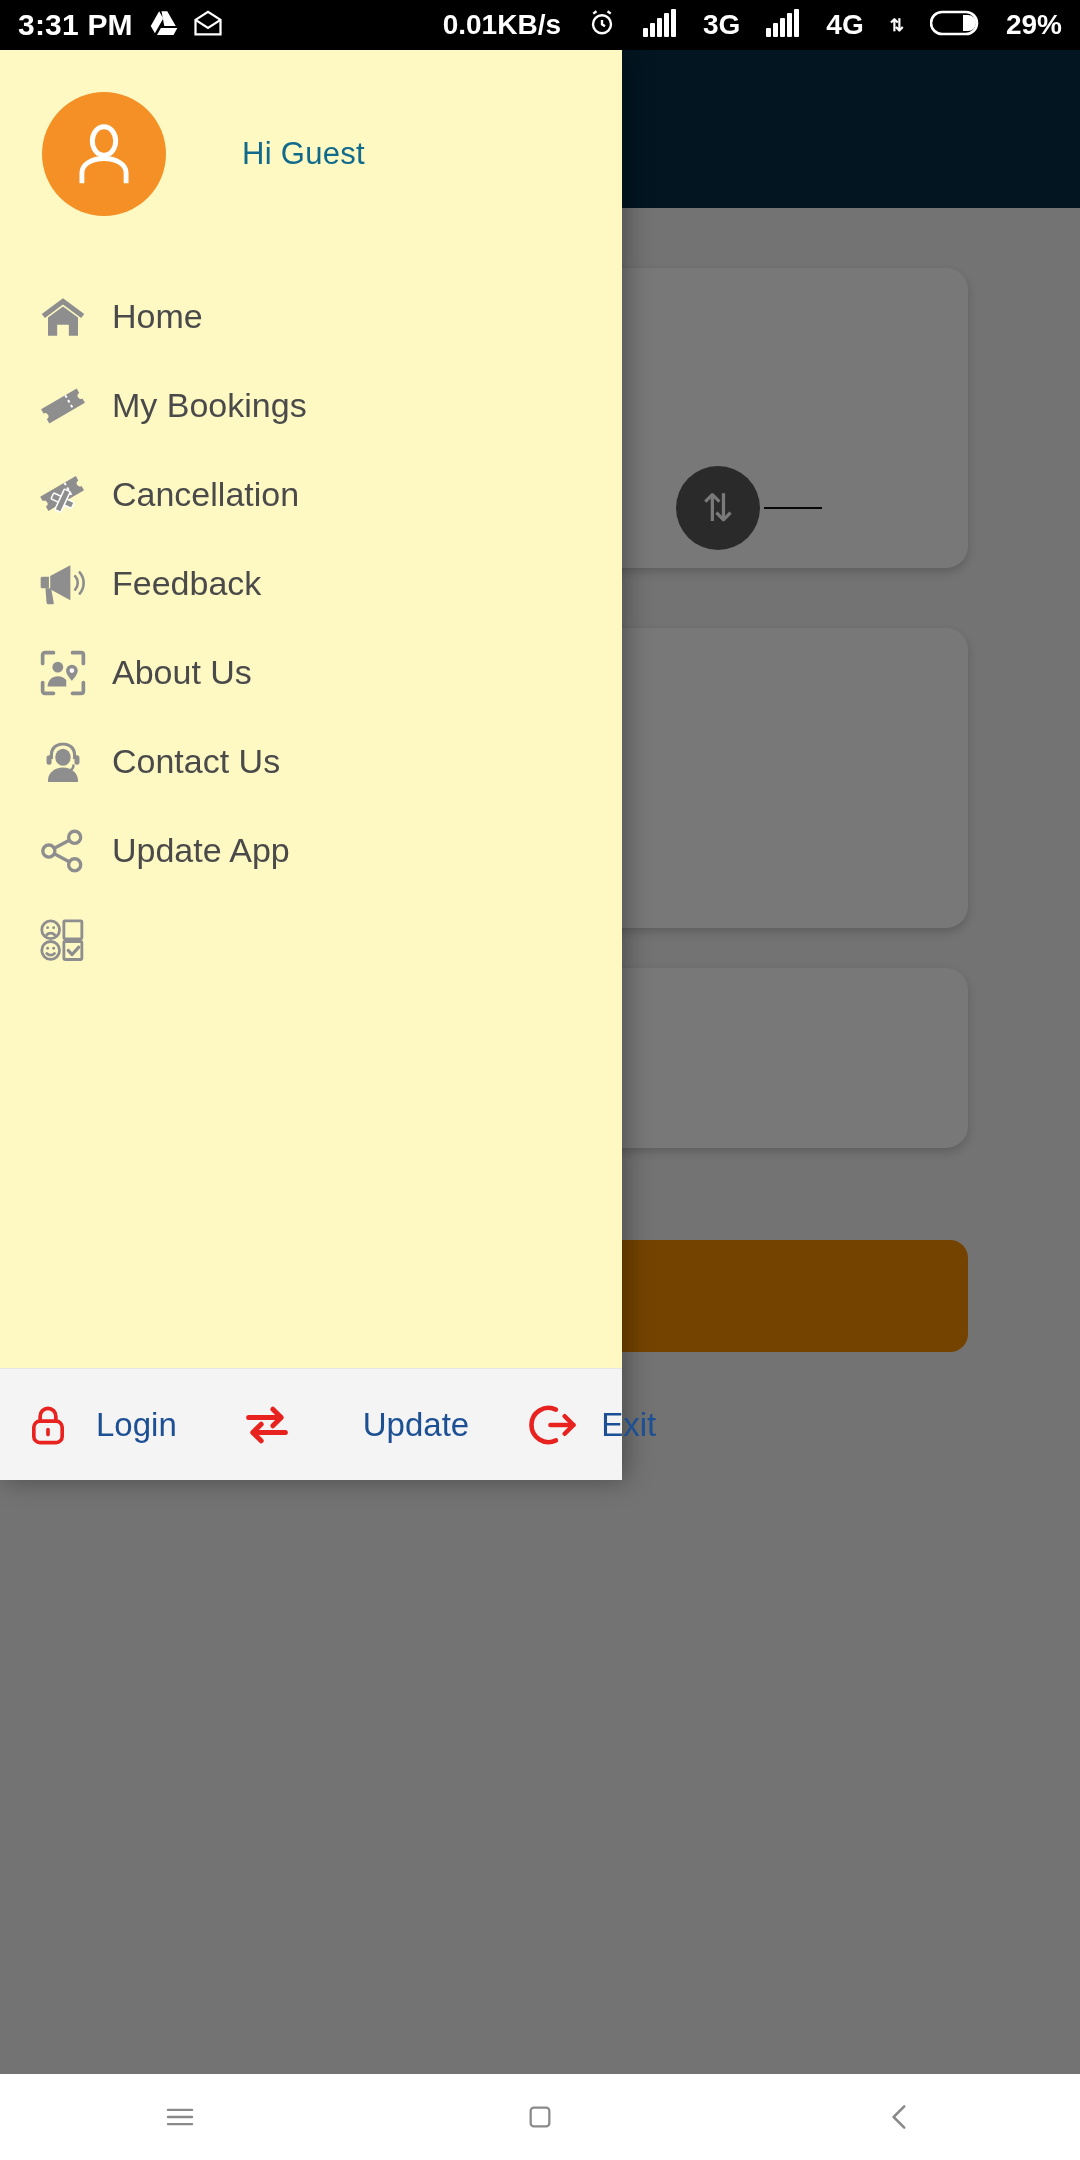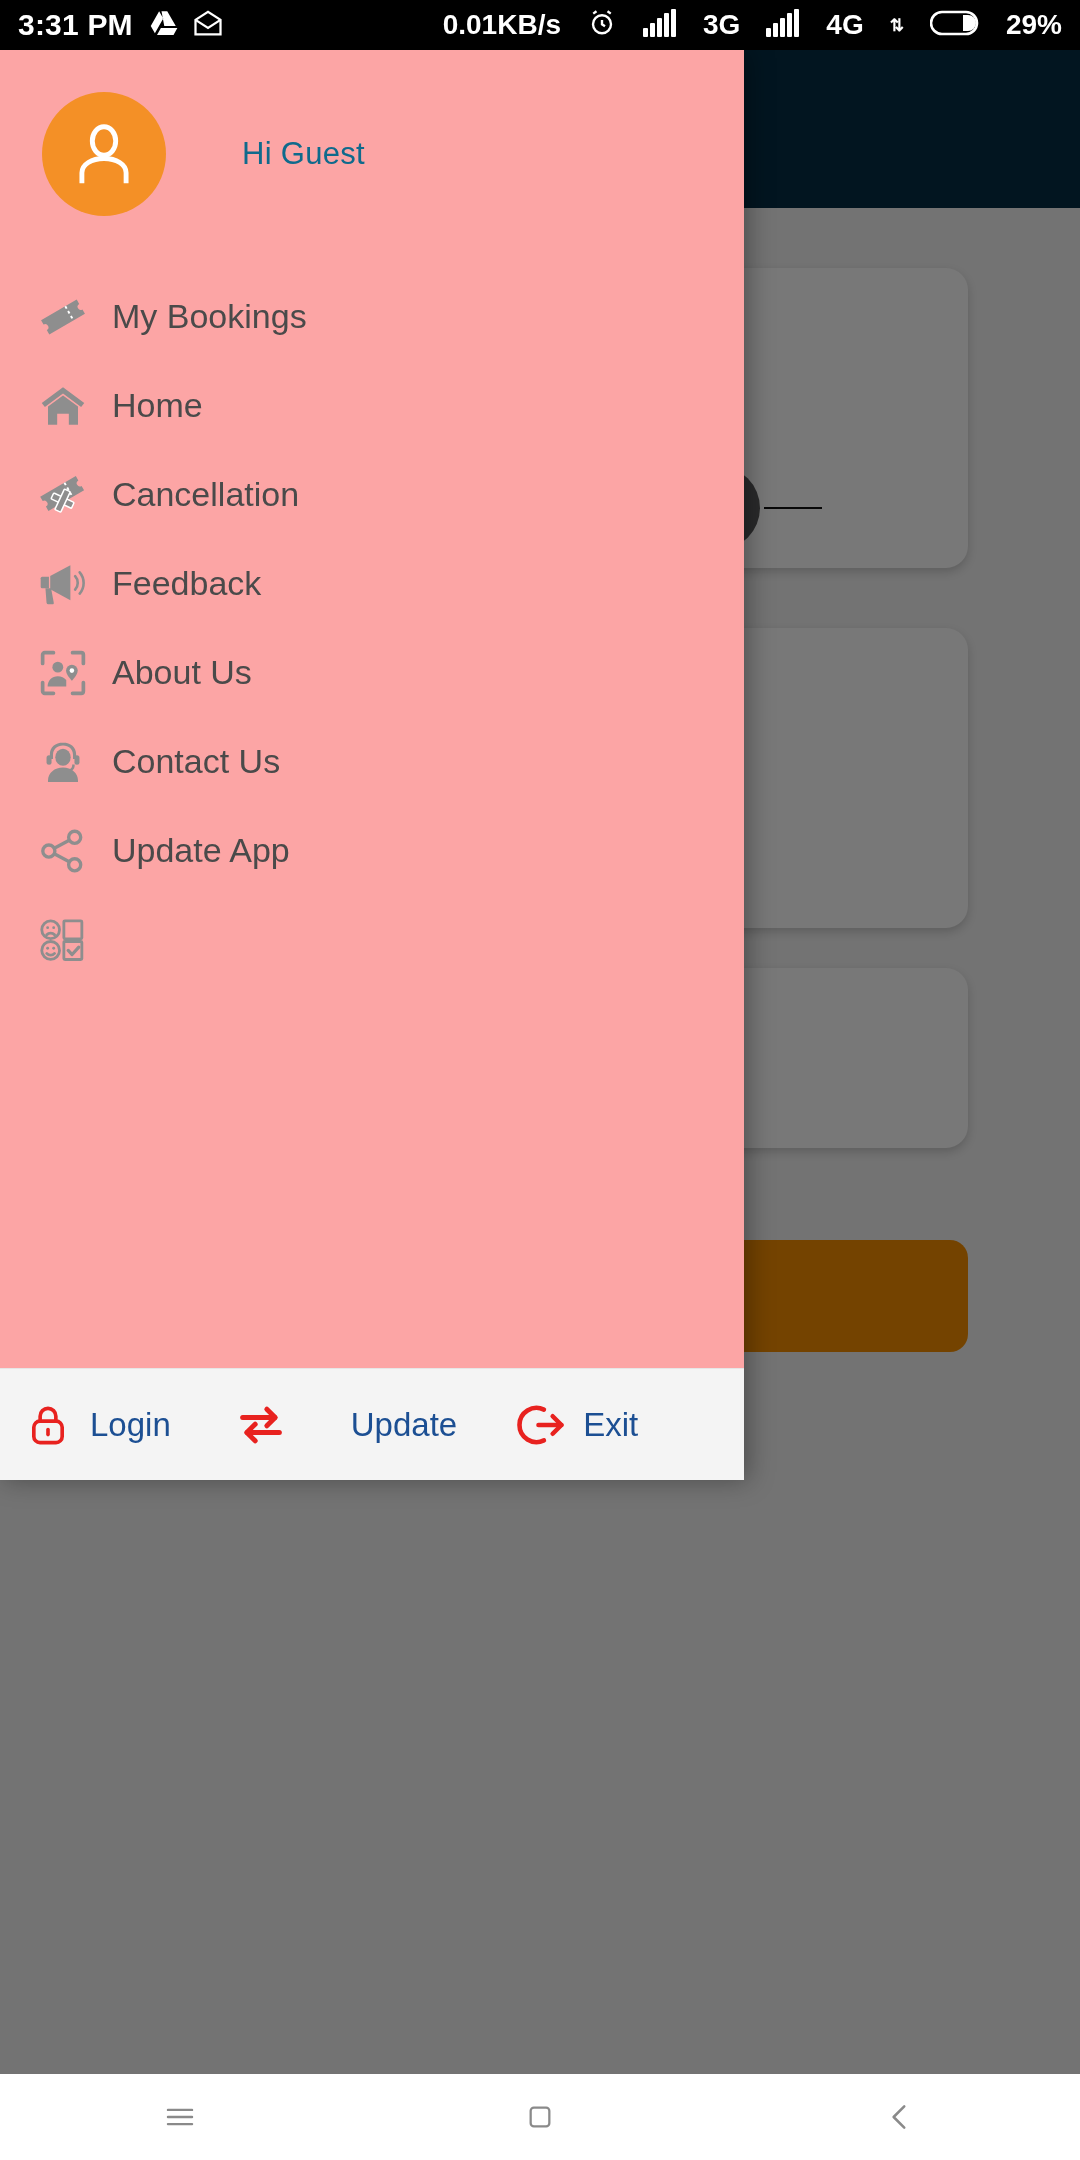--- a/index.html
+++ b/index.html
@@ -37,22 +37,22 @@
   }
   .bg-rule{ position:absolute; left:676px; top:239px; width:58px; height:2px; background:#111; }
   .bg-cta{
     position:absolute; left:88px; top:1032px; width:880px; height:112px;
     background:#f28d00; border-radius:18px;
   }
   .dim-overlay{ position:absolute; inset:50px 0 86px 0; background:rgba(0,0,0,.52); z-index:8; }
 
   
   .drawer{
-    position:absolute; left:0; top:50px; width:744px; height:1430px;
-    background:#fca5a5; z-index:20; display:flex; flex-direction:column;
+    position:absolute; left:0; top:50px; width:622px; height:1430px;
+    background:#fef9c3; z-index:20; display:flex; flex-direction:column;
     box-shadow:4px 0 24px rgba(0,0,0,.35);
   }
   .drawer-header{ height:208px; display:flex; align-items:center; padding-left:42px; flex-shrink:0; }
   .avatar{
     width:124px; height:124px; border-radius:50%; background:#f49026;
     display:flex; align-items:center; justify-content:center; flex-shrink:0;
   }
   .greeting{ margin-left:76px; color:#0f6a8c; font-size:31px; letter-spacing:.3px; }
 
   .menu{ flex:1; padding-top:14px; }
@@ -68,21 +68,21 @@
   
   .drawer-footer{
     height:112px; background:#f4f4f4; border-top:1px solid #e6e6e6;
     display:flex; align-items:center; flex-shrink:0;
   }
   .foot-btn{ display:flex; align-items:center; cursor:pointer; }
   .foot-btn.b1{ padding-left:20px; }
   .foot-btn.b2{ padding-left:62px;gap:48px; }
   .foot-btn.b3{ padding-left:56px; }
   .foot-ico{ width:56px; height:56px; display:flex; align-items:center; justify-content:center; color:#e8221f; }
-  .foot-lbl{ margin-left:14px; font-size:33px; color:#1c4f93; }
+  .foot-lbl{ margin-left:20px; font-size:33px; color:#1c4f93; }
 
   
   .navbar{
     position:absolute; left:0; bottom:0; width:1080px; height:86px;
     background:#fff; display:flex; align-items:center; justify-content:space-around;
     z-index:40;
   }
   .nav-btn{ width:120px; height:86px; display:flex; align-items:center; justify-content:center; color:#8a8a8a; }
 </style>
 </head>
@@ -166,40 +166,40 @@
         <path d="M5.2 21v-3.2c0-2.6 3-4.4 6.8-4.4s6.8 1.8 6.8 4.4V21"></path>
       </svg>
     </div>
     <div class="greeting">Hi Guest</div>
   </div>
 
   <div class="menu">
 
     <div class="menu-item">
       <span class="menu-icon">
+        <svg width="50" height="50" viewBox="0 0 24 24" fill="#8e8e8e">
+          <path d="M12 3 1.8 10.6l1.5 1.9L12 6l8.7 6.5 1.5-1.9z"></path>
+          <path d="M4.8 12.2V21h4.4v-5.3h5.6V21h4.4v-8.8L12 7z"></path>
+        </svg>
+      </span>
+      <span class="menu-label">Home</span>
+    </div>
+
+    <div class="menu-item">
+      <span class="menu-icon">
         <svg width="52" height="52" viewBox="0 0 24 24" fill="#8e8e8e">
           <g transform="rotate(-30 12 12)">
             <path d="M2.5 8.2h19v2.3a1.5 1.5 0 0 0 0 3v2.3h-19v-2.3a1.5 1.5 0 0 0 0-3z"></path>
           </g>
           <g transform="rotate(-30 12 12)" stroke="#fff" stroke-width="0.9" stroke-dasharray="1.3 1.3">
             <path d="M15.4 8.2v7.6"></path>
           </g>
         </svg>
       </span>
       <span class="menu-label">My Bookings</span>
-    </div>
-
-    <div class="menu-item">
-      <span class="menu-icon">
-        <svg width="50" height="50" viewBox="0 0 24 24" fill="#8e8e8e">
-          <path d="M12 3 1.8 10.6l1.5 1.9L12 6l8.7 6.5 1.5-1.9z"></path>
-          <path d="M4.8 12.2V21h4.4v-5.3h5.6V21h4.4v-8.8L12 7z"></path>
-        </svg>
-      </span>
-      <span class="menu-label">Home</span>
     </div>
 
     <div class="menu-item">
       <span class="menu-icon">
         <svg width="52" height="52" viewBox="0 0 24 24" fill="#8e8e8e">
           <g transform="rotate(-30 12 12)">
             <path d="M2.5 7.4h19v2.3a1.5 1.5 0 0 0 0 3V15h-19v-2.3a1.5 1.5 0 0 0 0-3z"></path>
             <path d="M15.4 7.4v7.6" stroke="#fff" stroke-width="0.9" stroke-dasharray="1.3 1.3"></path>
           </g>
           <g transform="translate(11.8 14.6) rotate(-20)">

